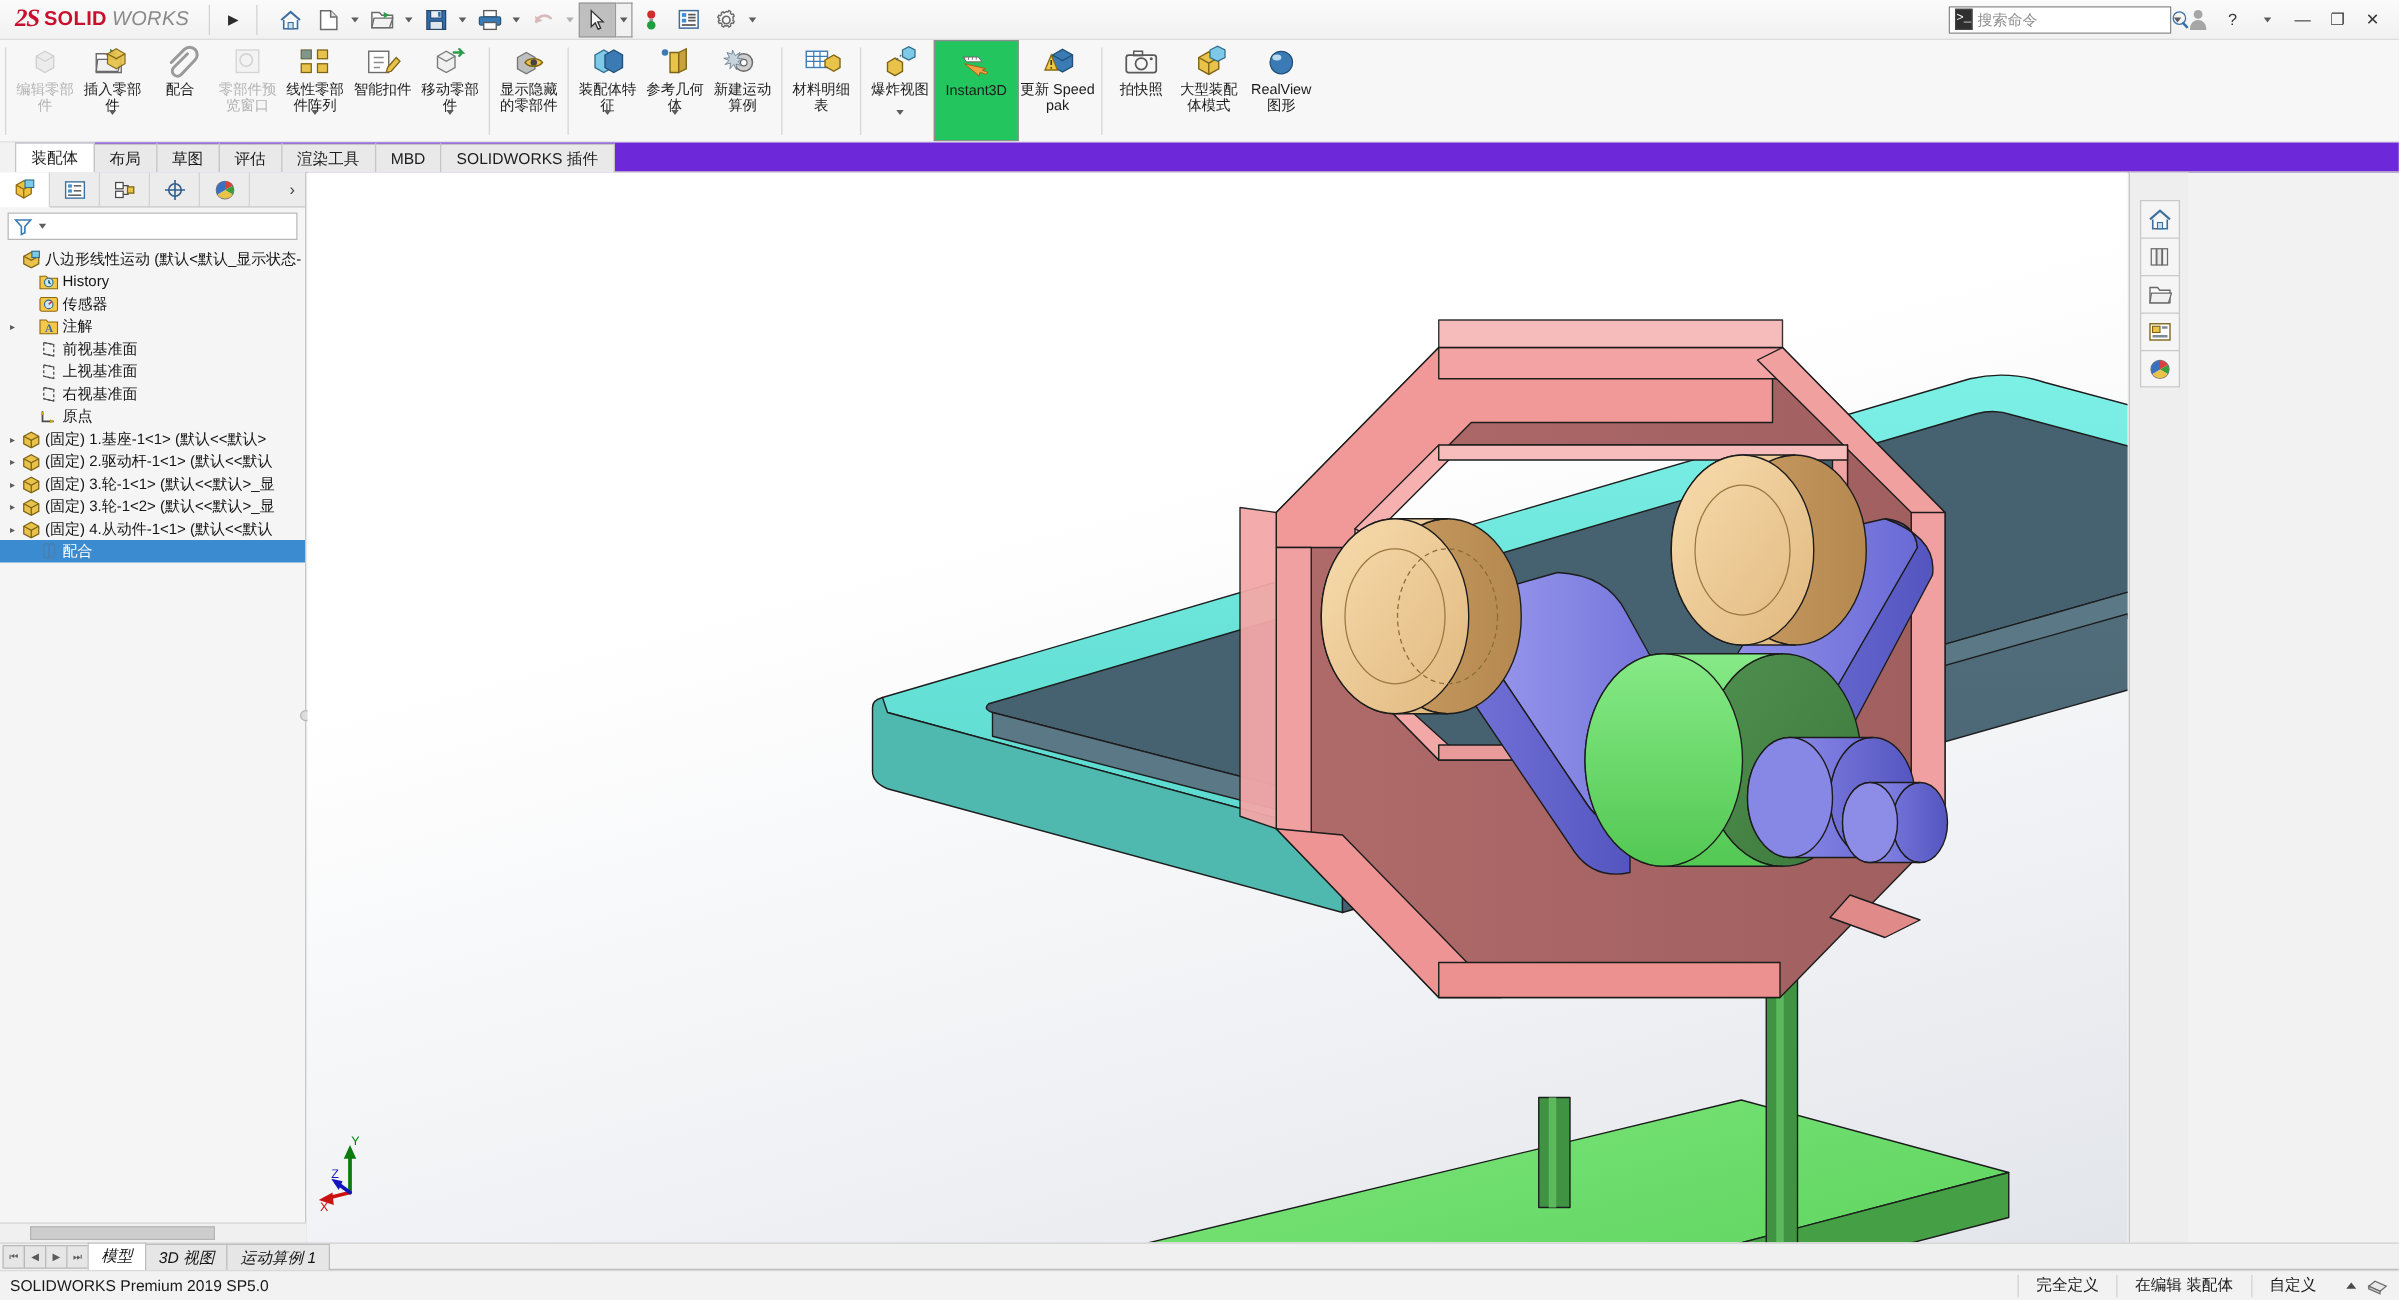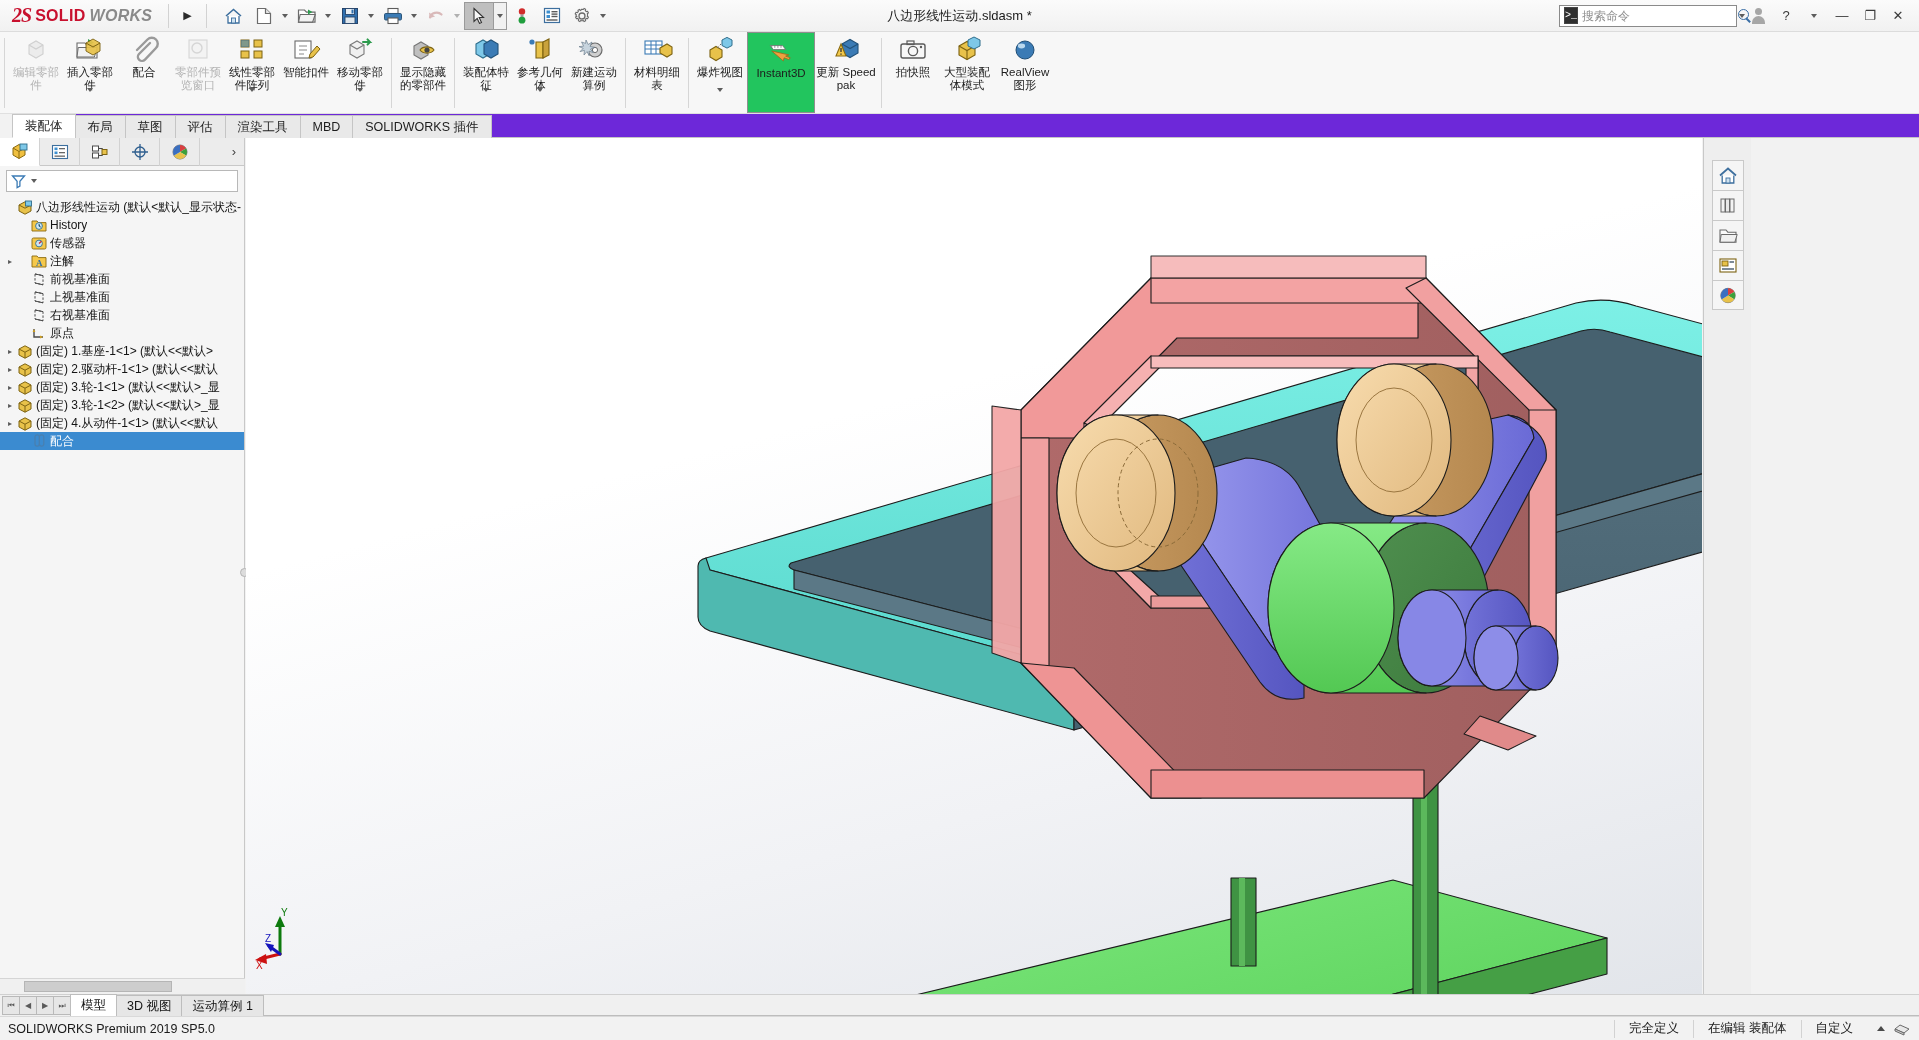--- a/index.html
+++ b/index.html
@@ -22,21 +22,21 @@
   .sw-logo {
     display: flex; align-items: center; gap: 4px;
     padding: 0 10px 0 12px; height: 32px;
   }
   .sw-logo .ds {
     font-family: "Liberation Serif", serif;
     font-size: 20px; font-weight: bold; font-style: italic;
     color: #c8102e; letter-spacing: -1px;
   }
   .sw-logo .solid { font-size: 16px; font-weight: bold; color: #c8102e; letter-spacing: .3px;}
-  .sw-logo .works { font-size: 16px; font-weight: bold; font-style: italic; color: #8a8a8a; letter-spacing: .3px;}
+  .sw-logo .works { font-size: 16px; font-weight: normal; font-style: italic; color: #8a8a8a; letter-spacing: .3px;}
   .tb-sep { width: 1px; height: 24px; background: #d2d2d2; margin: 0 6px; }
   .tb-arrow { color: #2b2b2b; font-size: 11px; padding: 0 8px; cursor: default; }
   .tb-icons { display: flex; align-items: center; gap: 0px; padding-left: 6px; }
   .tb-btn {
     width: 30px; height: 28px; display: flex; align-items: center; justify-content: center;
     cursor: default;
   }
   .tb-btn.pressed { background: #bfbfbf; border: 1px solid #9a9a9a; }
   .tb-drop { width: 13px; height: 28px; display: flex; align-items: center; justify-content: center; }
   .caret { width: 0; height: 0; border-left: 3.5px solid transparent; border-right: 3.5px solid transparent; border-top: 4px solid #5d5d5d; }
@@ -176,21 +176,21 @@
     position: absolute; left: 0; bottom: 24px; width: 1919px; height: 22px;
     background: #f0f0f0; border-top: 1px solid #d0d0d0;
     display: flex; align-items: flex-end;
   }
   .navbtns { display: flex; align-items: center; height: 21px; padding-left: 2px;}
   .navbtn { width: 18px; height: 19px; border: 1px solid #b9b9b9; background: #e6e6e6;
     display:flex; align-items:center; justify-content:center; font-size: 8px; color: #5a5a5a;
     margin-right: -1px; cursor: default;}
   .btab { height: 21px; padding: 0 10px; display: flex; align-items: center;
     font-size: 12.5px; color: #141414; background: #e6e6e6;
-    border: 1px solid #bdbdbd; border-bottom: none; margin-right: -1px; cursor: default;}
+    border: 1px solid #bdbdbd; border-bottom: none; margin-right: -1px; cursor: default; font-style: italic;}
   .btab.sel { background: #fff; height: 22px; }
   .btabfill { flex: 1; border-bottom: 1px solid #bdbdbd; height: 21px; }
 
   .statusbar {
     position: absolute; left: 0; bottom: 0; width: 1919px; height: 24px;
     background: #f2f2f2; border-top: 1px solid #d9d9d9;
     display: flex; align-items: center; font-size: 12.5px; color: #1a1a1a;
   }
   .sb-left { padding-left: 8px; }
   .sb-right { margin-left: auto; display: flex; align-items: center; }
@@ -312,21 +312,20 @@
         <svg width="18" height="18" viewBox="0 0 18 18">
             <path d="M9 2.2l1.3.3.8-1.1 1.5.9-.3 1.3 1 1 1.3-.3.8 1.5-1.1.9.3 1.3-.3 1.3 1.1.9-.8 1.5-1.3-.3-1 1 .3 1.3-1.5.9-.8-1.1-1.3.3-1.3-.3-.8 1.1-1.5-.9.3-1.3-1-1-1.3.3-.8-1.5 1.1-.9L3 9l.3-1.3-1.1-.9.8-1.5L4.3 5.6l1-1L5 3.3l1.5-.9.8 1.1z" fill="none" stroke="#6a6a6a" stroke-width="1.1"></path>
             <circle cx="9" cy="9" r="3" fill="none" stroke="#6a6a6a" stroke-width="1.3"></circle>
           </svg>
       </div>
       <div class="tb-drop">
           <i class="caret"></i>
         </div>
     </div>
 
-    <div class="doc-title">八边形线性运动.sldasm *</div>
 
     <div class="title-right">
       <div class="searchbox">
         <div class="sicon">&gt;_</div>
         <input type="text" placeholder="搜索命令" style="">
         <div class="mag"></div>
         <i class="caret" style="margin-right:5px"></i>
       </div>
       <div class="win-btn">
           <div class="person-icon"></div>

